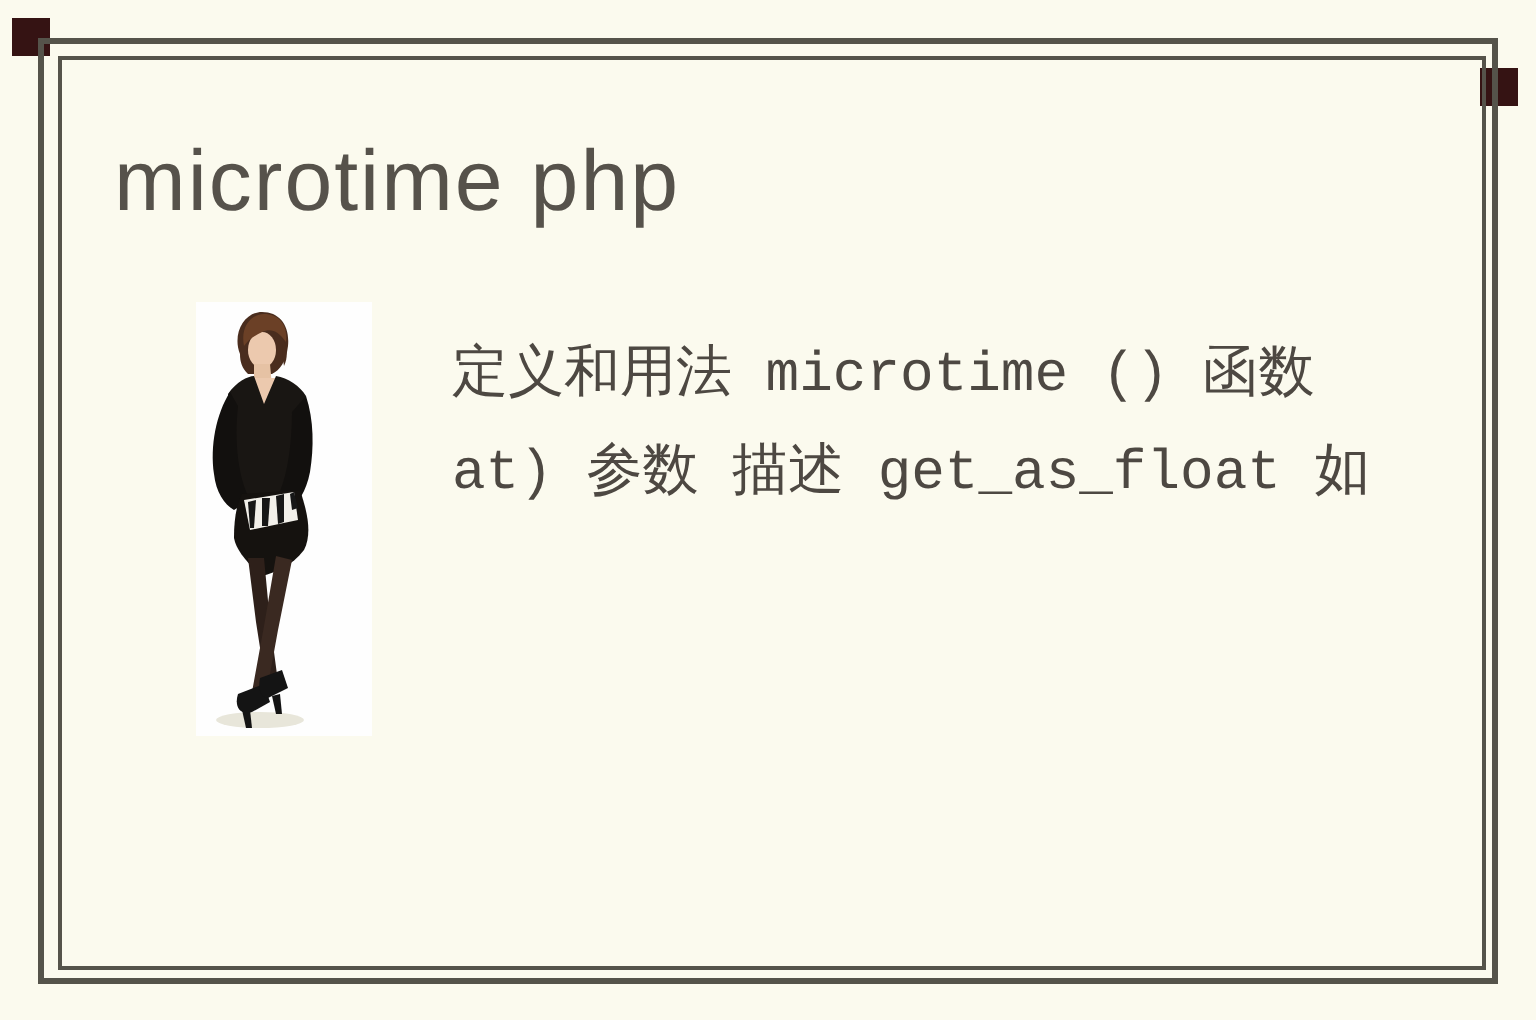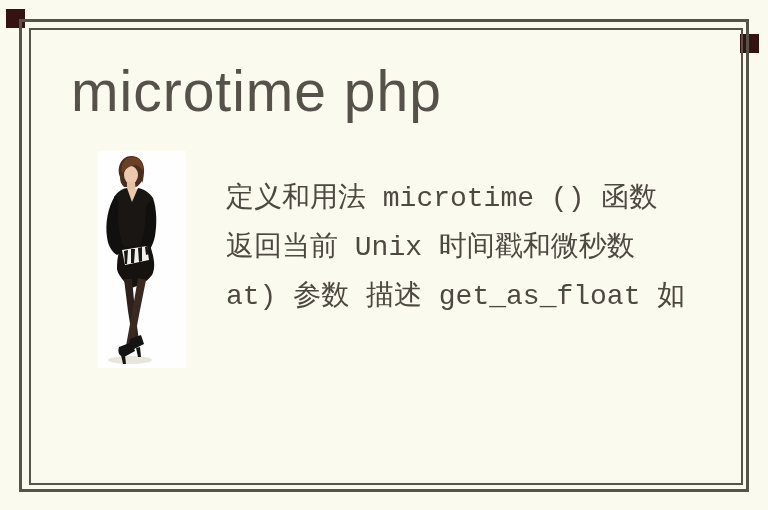--- a/index.html
+++ b/index.html
@@ -22,34 +22,34 @@
     border:2px solid #55534a;
   }
   
   .corner-mark{
     position:absolute;width:19px;height:19px;background:#351313;
   }
   .corner-mark.tl{left:6px;top:9px;}
   .corner-mark.tr{left:740px;top:34px;}
   
   .page-title{
-    position:absolute;left:71px;top:66px;width:420px;
-    font-size:57px;line-height:50px;font-weight:400;
+    position:absolute;left:57px;top:66px;width:420px;
+    font-size:43px;line-height:50px;font-weight:400;
     letter-spacing:1px;color:#56524b;
     font-family:"Liberation Sans","DejaVu Sans",sans-serif;
   }
   
   .photo{
     position:absolute;left:98px;top:151px;width:88px;height:217px;
     background:#fefefe;
   }
   .photo svg{display:block;width:100%;height:100%;}
   
   .article{
-    position:absolute;left:226px;top:174px;width:440px;
+    position:absolute;left:226px;top:164px;width:440px;
     color:#4d4842;
     font-family:"Liberation Mono","DejaVu Sans Mono",monospace;
     font-size:28px;
   }
   .article .text-line{
     height:49px;line-height:49px;white-space:nowrap;
     letter-spacing:0px;
   }
 </style>
 </head>
@@ -106,17 +106,16 @@
       <path d="M21,196 L34,191 L37,200 L28,205 C22,207 19,202 21,196 Z" fill="#141414"></path>
       <path d="M23,204 L25,213 L28,213 L27,204 Z" fill="#141414"></path>
 
       <path d="M32,188 L43,184 L46,193 L36,198 C32,198 31,193 32,188 Z" fill="#141414"></path>
       <path d="M38,197 L40,206 L43,206 L42,196 Z" fill="#141414"></path>
     </svg>
   </div>
 
   <div class="article">
     <div class="text-line">定义和用法 microtime () 函数</div>
-    <div class="text-line">返回当前 Unix 时间戳和微秒数</div>
     <div class="text-line">at) 参数 描述 get_as_float 如</div>
   </div>
 
 </div>
 
 </body></html>

